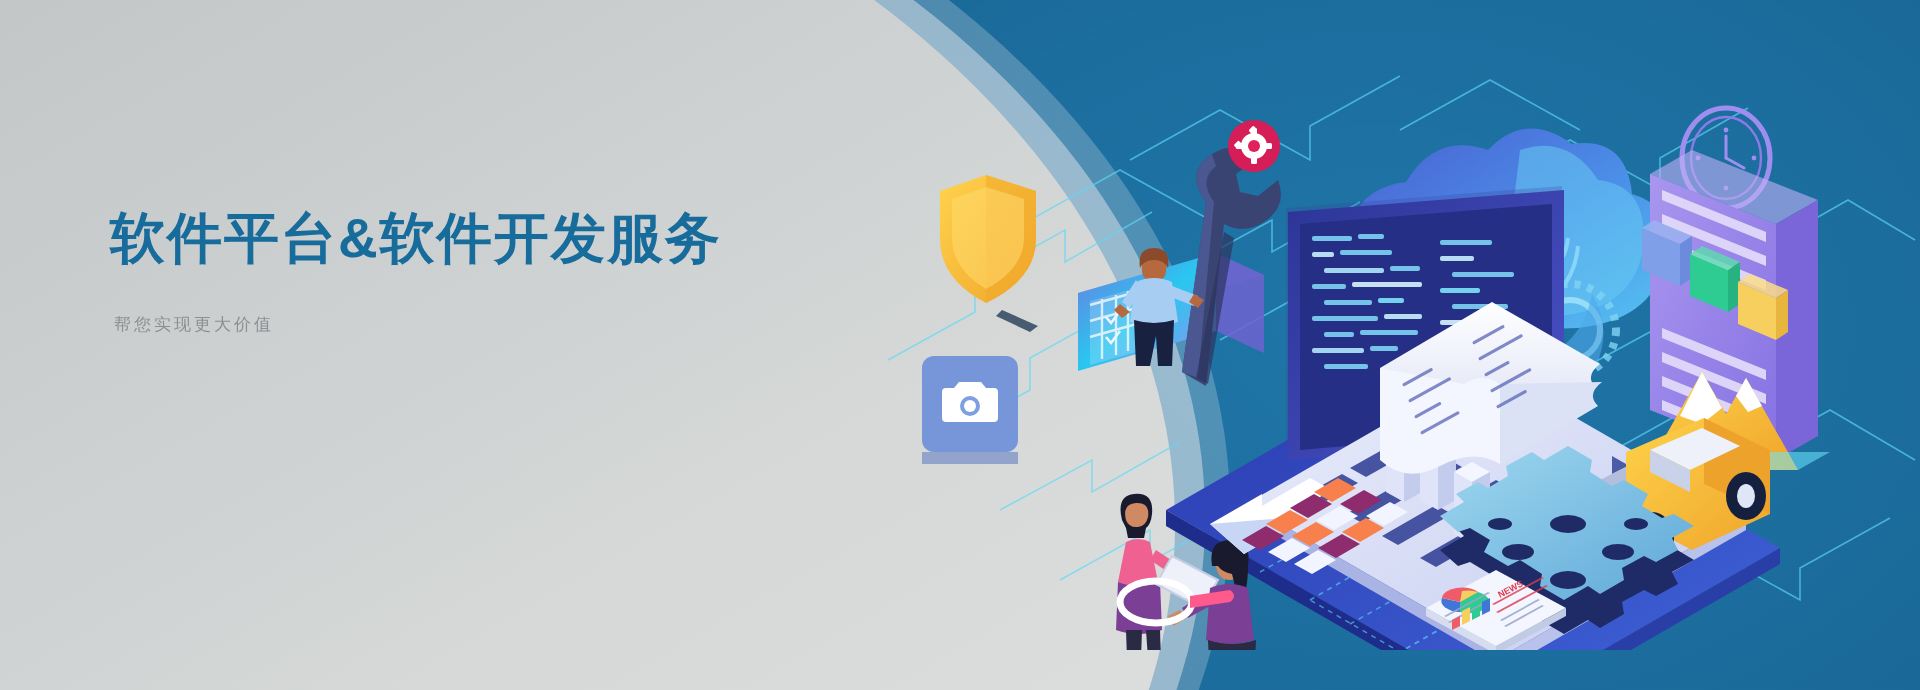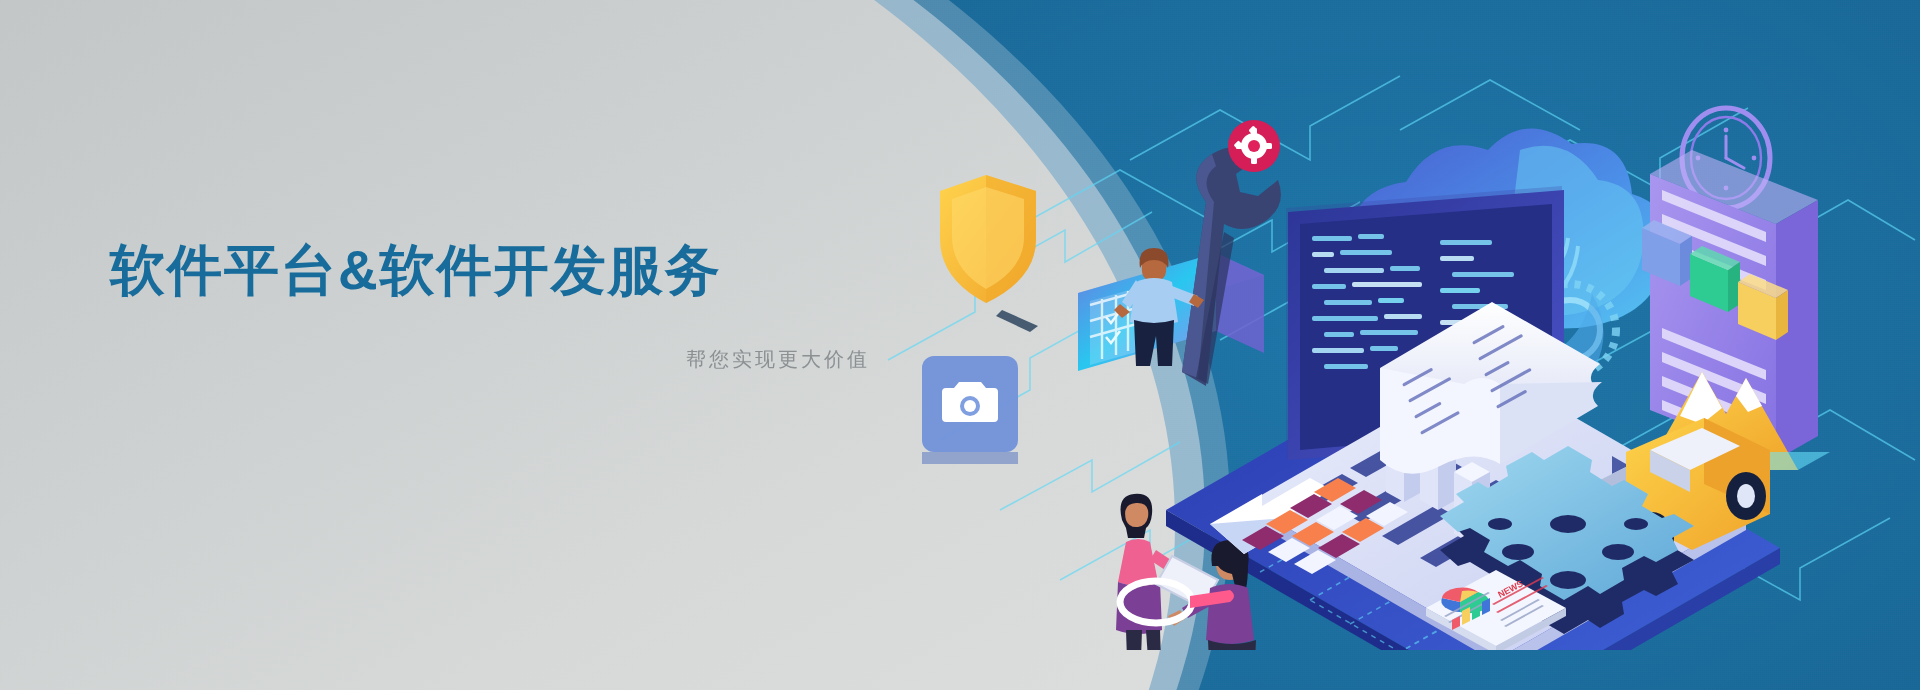--- a/index.html
+++ b/index.html
@@ -19,23 +19,23 @@
       repeating-linear-gradient(0deg,rgba(255,255,255,.05) 0 1px,transparent 1px 2px),
       repeating-linear-gradient(90deg,rgba(0,0,0,.05) 0 1px,transparent 1px 2px);
   }
   
   .curve{position:absolute;top:-260px;left:-1180px;width:2380px;height:1580px;border-radius:50%;}
   .curve.c1{background:rgba(203,216,225,.30);left:-1150px;top:-280px;}
   .curve.c2{background:rgba(212,221,227,.55);left:-1175px;top:-272px;}
   .curve.c3{background:linear-gradient(150deg,#b2b7b9 0%,#c4c8c9 35%,#d6d9d8 65%,#e2e4e3 100%);
             left:-1205px;top:-265px;}
   
-  .copy{position:absolute;left:110px;top:206px;width:760px;margin-top:32px;}
+  .copy{position:absolute;left:110px;top:206px;width:760px;}
   .headline{font-size:55px;line-height:1.18;font-weight:700;color:#176c9c;letter-spacing:2px;margin:0;white-space:nowrap;}
-  .subline{font-size:20px;line-height:1.2;color:#8c9093;letter-spacing:3px;margin:44px 0 0 4px;text-align:right;}
+  .subline{font-size:17px;line-height:1.2;color:#8c9093;letter-spacing:3px;margin:44px 0 0 4px;}
   
   .art{position:absolute;left:880px;top:40px;width:1040px;height:610px;}
   .art svg{display:block;width:100%;height:100%;}
 </style>
 </head>
 <body>
 
 <div id="banner">
 
   <div class="bg-blue"></div>

